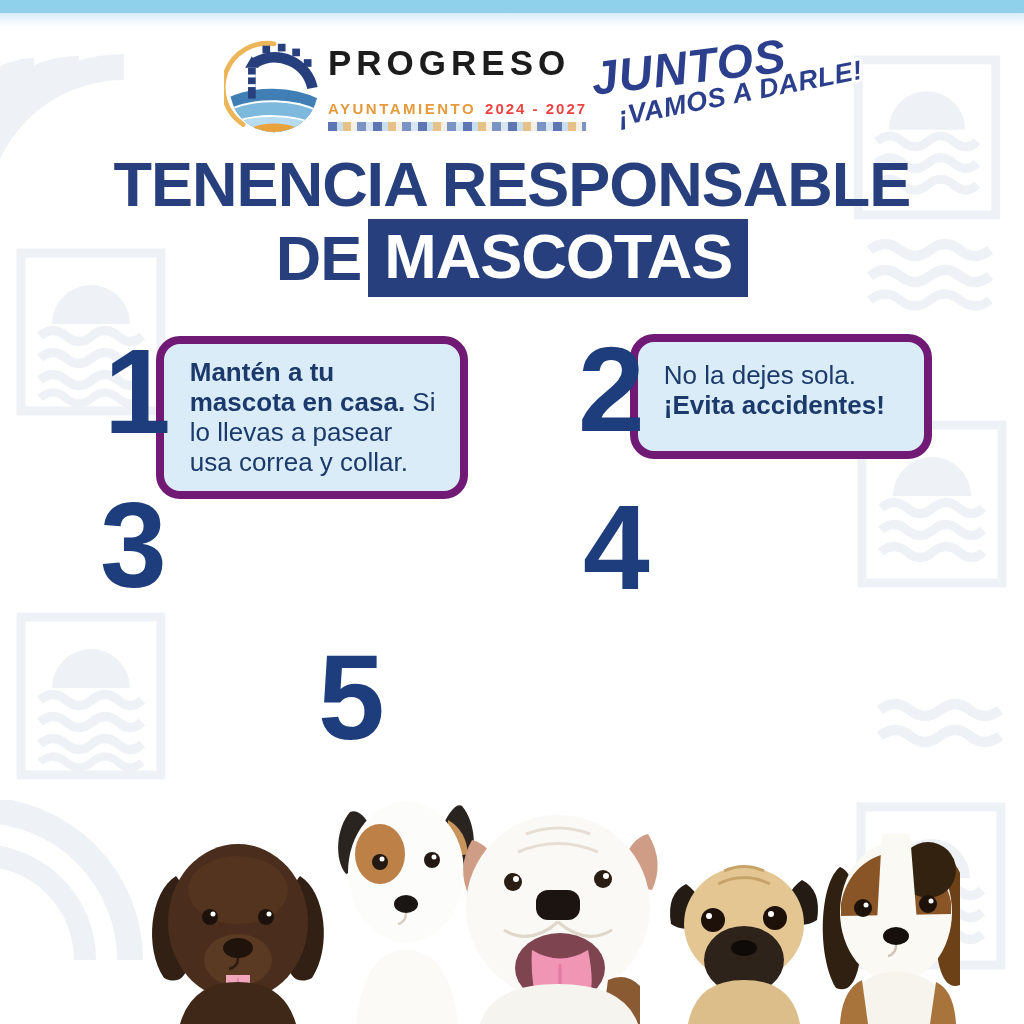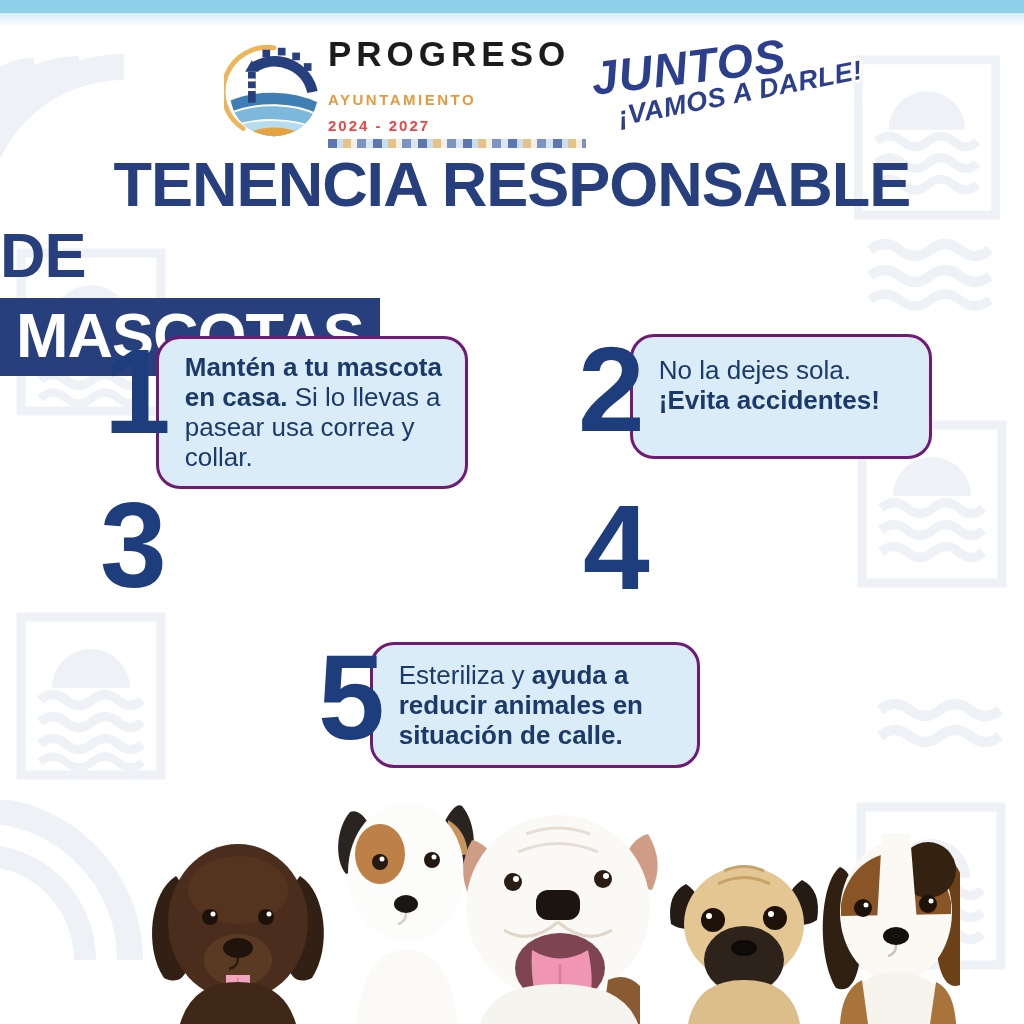--- a/index.html
+++ b/index.html
@@ -8,42 +8,42 @@
   
   .topbar{position:absolute;top:0;left:0;width:1024px;height:13px;background:#8fd0eb;z-index:3;}
   .topbar-fade{position:absolute;top:13px;left:0;width:1024px;height:14px;
                background:linear-gradient(#d8ecf8,rgba(255,255,255,0));z-index:3;}
   
   .wm{position:absolute;z-index:0;pointer-events:none;}
   
   .progreso-logo{position:absolute;left:224px;top:36px;display:flex;align-items:center;gap:4px;z-index:4;}
   .progreso-text{display:flex;flex-direction:column;}
   .progreso-name{font-size:35px;font-weight:bold;letter-spacing:5px;color:#1c1c1c;line-height:1;}
-  .progreso-sub{display:flex;align-items:baseline;gap:9px;margin-top:20px;flex-direction:column;}
+  .progreso-sub{display:flex;align-items:baseline;gap:9px;margin-top:20px;}
   .progreso-ayto{font-size:15px;font-weight:bold;letter-spacing:2.5px;color:#e59a3c;}
   .progreso-years{font-size:15px;font-weight:bold;letter-spacing:2px;color:#ef4444;}
   .mosaic{margin-top:5px;width:258px;height:9px;opacity:.8;
     background:repeating-linear-gradient(90deg,#35549e 0 9px,#bcd6ea 9px 15px,#e0b26a 15px 23px,#f2ece0 23px 29px,#5a79b5 29px 38px,#cfe0ee 38px 45px);}
   .juntos-logo{position:absolute;left:592px;top:40px;z-index:4;transform:rotate(-7deg);
     color:#2b3f8c;font-style:italic;font-weight:bold;
     text-shadow:-2px -2px 0 #fff,2px -2px 0 #fff,-2px 2px 0 #fff,2px 2px 0 #fff,0 3px 0 #fff,0 -3px 0 #fff,3px 0 0 #fff,-3px 0 0 #fff;}
   .juntos-line1{font-size:47px;line-height:1;letter-spacing:1px;}
   .juntos-line2{font-size:27px;line-height:1;margin-top:-4px;transform:translateX(22px) rotate(-4deg);letter-spacing:.5px;}
   
   .title{position:absolute;left:0;top:152px;width:1024px;text-align:center;z-index:4;color:#27407d;}
   .title-line1{font-size:63px;font-weight:bold;letter-spacing:-1px;line-height:1.02;}
-  .title-line2{display:flex;justify-content:center;align-items:flex-start;gap:7px;margin-top:3px;flex-direction:column;}
+  .title-line2{display:flex;justify-content:center;align-items:center;gap:7px;margin-top:3px;}
   .title-de{font-size:63px;font-weight:bold;letter-spacing:-1px;}
   .mascotas-box{background:#27407d;color:#ffffff;font-size:63px;font-weight:bold;letter-spacing:-1px;
     padding:1px 16px 5px 16px;border-radius:0;}
   
   .tip{position:absolute;display:flex;align-items:flex-start;z-index:4;}
   .tip-number{font-size:120px;font-weight:bold;color:#1e3d7c;line-height:.82;margin-right:-15px;
     position:relative;z-index:2;margin-top:6px;}
-  .tip-box{position:relative;z-index:1;background:#d9ecf7;border:3px solid #701a75;border-radius:24px;
+  .tip-box{position:relative;z-index:1;background:#d9ecf7;border:8px solid #701a75;border-radius:24px;
     padding:13px 20px 13px 26px;color:#1b3a6b;font-size:26px;line-height:1.16;box-sizing:border-box;}
   .tip-box p{margin:0;}
   .b{font-weight:bold;}
   
   .puppies{position:absolute;left:88px;top:772px;z-index:2;}
 </style>
 </head>
 <body>
 
 <div class="canvas">
@@ -173,24 +173,20 @@
   <div class="tip" style="left:100px;top:490px;">
     <div class="tip-number">3</div>
   </div>
 
   <div class="tip" style="left:583px;top:492px;">
     <div class="tip-number">4</div>
   </div>
 
   <div class="tip" style="left:318px;top:642px;">
     <div class="tip-number">5</div>
-    <div class="tip-box" style="width:330px;min-height:126px;padding-top:15px;">
-      <p class="tip-text"><span>Esteriliza y</span>
-        <span class="b">ayuda a reducir animales en situación de calle.</span></p>
-    </div>
   </div>
 
   <svg class="puppies" role="img" width="872" height="252" viewBox="0 0 872 252" aria-label="Five puppies: chocolate labrador, jack russell terrier, english bulldog, pug and beagle">
 
     <g>
       <path d="M262,40 C248,56 246,88 258,102 C276,96 284,74 282,54 C276,42 268,37 262,40 Z" fill="#2a2420"></path>
       <path d="M374,34 C388,50 390,84 378,100 C361,93 353,72 356,51 C362,39 369,31 374,34 Z" fill="#2a2420"></path>
       <path d="M360,48 q18,10 20,34 q-12,4 -20,-6 z" fill="#c7945c"></path>
       <ellipse cx="318" cy="100" rx="58" ry="70" fill="#fcfcfa"></ellipse>
       <ellipse cx="292" cy="82" rx="25" ry="30" fill="#bd8148"></ellipse>

